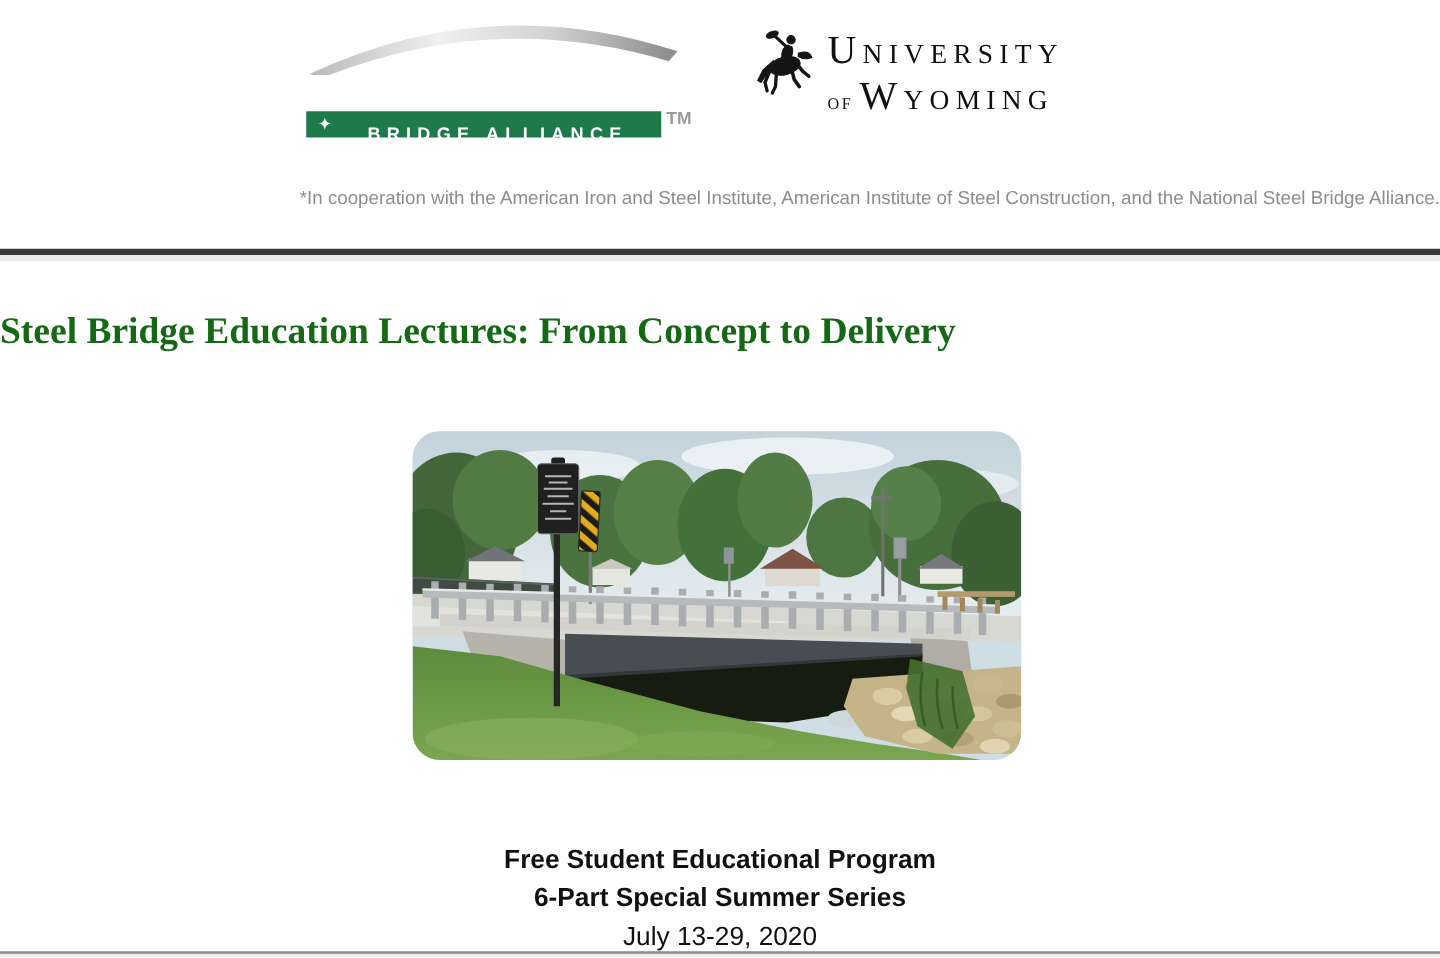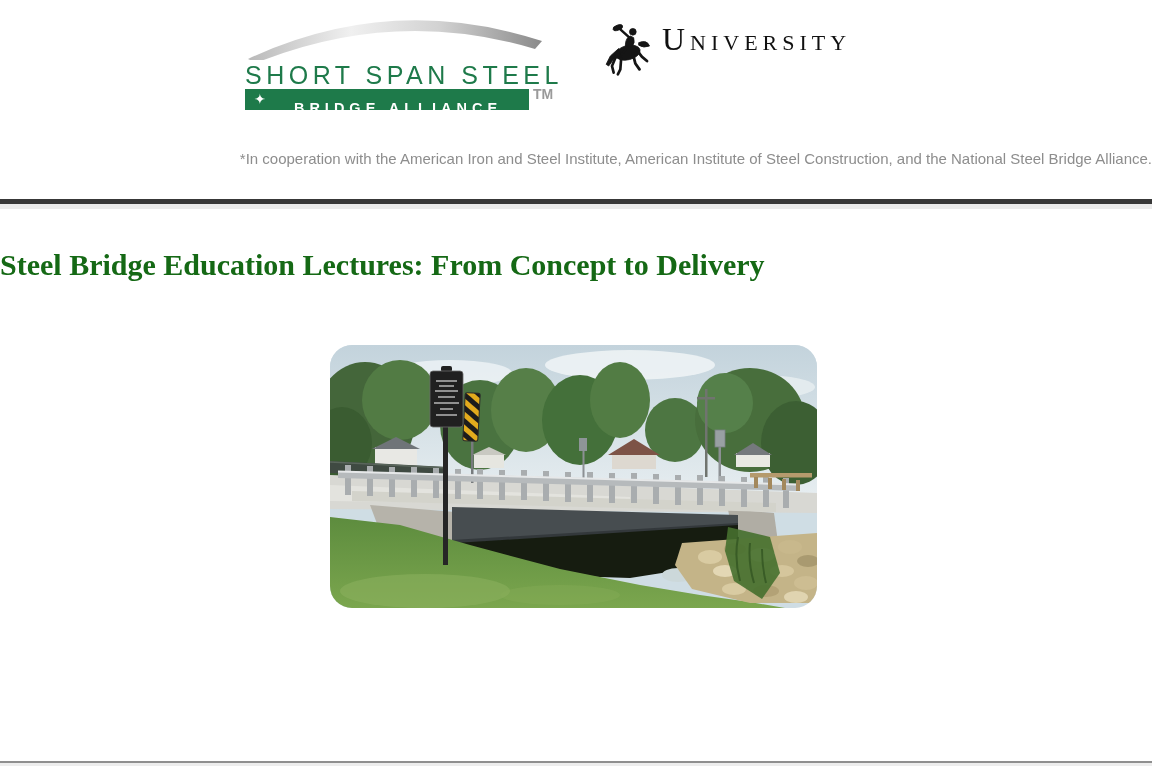--- a/index.html
+++ b/index.html
@@ -59,21 +59,20 @@
       <defs>
         <linearGradient id="ag" x1="0" y1="0" x2="1" y2="0">
           <stop offset="0" stop-color="#b9b9b9"></stop>
           <stop offset="0.35" stop-color="#f0f0f0"></stop>
           <stop offset="0.65" stop-color="#d2d2d2"></stop>
           <stop offset="1" stop-color="#8a8a8a"></stop>
         </linearGradient>
       </defs>
       <path d="M3,51 Q146,-16 297,33 L290,41 Q150,-1 11,55 Z" fill="url(#ag)"></path>
     </svg>
-    <div class="sssba-line1">SHORT SPAN STEEL</div>
     <div class="sssba-bar">
       <span class="star">✦</span>
       <span class="bar-text">BRIDGE ALLIANCE</span>
     </div>
     <div class="sssba-tm">TM</div>
   </div>
 
   <div class="uw">
     <svg class="uw-horse" viewBox="0 0 60 84">
       <g fill="#151515" stroke="#151515">
@@ -88,20 +87,23 @@
         <circle cx="37" cy="13" r="4"></circle>
         <path d="M33,20 L22,10" fill="none" stroke-width="3" stroke-linecap="round"></path>
         <ellipse cx="19" cy="8" rx="6" ry="3" transform="rotate(-20 19 8)"></ellipse>
         <path d="M30,32 l-6,8" fill="none" stroke-width="3" stroke-linecap="round"></path>
       </g>
     </svg>
     <div class="uw-text">
       <div class="uw-line1">
         <span class="bigcap" style="text-transform:uppercase;">University</span>
       </div>
+      <div class="uw-line2">
+        <span class="uw-of">OF</span><span class="uw-wyoming bigcap" style="text-transform:uppercase;">Wyoming</span>
+      </div>
     </div>
   </div>
 
   <div class="note">*In cooperation with the American Iron and Steel Institute, American Institute of Steel Construction, and the National Steel Bridge Alliance.</div>
 
   <div class="bar-dark"></div>
   <div class="bar-light"></div>
 
   <div class="title">Steel Bridge Education Lectures: From Concept to Delivery</div>
 
@@ -207,15 +209,20 @@
       <path d="M398,182 L440,192 L450,228 L432,254 L404,236 L395,206 Z" fill="#46702f" opacity="0.9"></path>
       <path d="M408,192 q-4,22 2,44 M420,198 q-2,20 4,40 M432,204 q0,18 4,34" stroke="#395c26" stroke-width="2" fill="none"></path>
 
       <rect x="113" y="56" width="5" height="164" fill="#262626"></rect>
       <rect x="111" y="21" width="11" height="6" rx="2" fill="#202020"></rect>
       <rect x="100" y="26" width="33" height="56" rx="3" fill="#202020" stroke="#6a6a6a" stroke-width="0.8"></rect>
       <path d="M106,36 h21 M109,41 h15 M105,46 h23 M108,52 h17 M104,58 h25 M110,64 h13 M106,70 h21" stroke="#b5b5b5" stroke-width="1.6" fill="none"></path>
     </svg>
   </div>
 
+  <div class="program">
+    <div class="b">Free Student Educational Program</div>
+    <div class="b">6-Part Special Summer Series</div>
+    <div>July 13-29, 2020</div>
+  </div>
 
   <div class="bottom-strip"></div>
 </div>
 
 </body></html>

